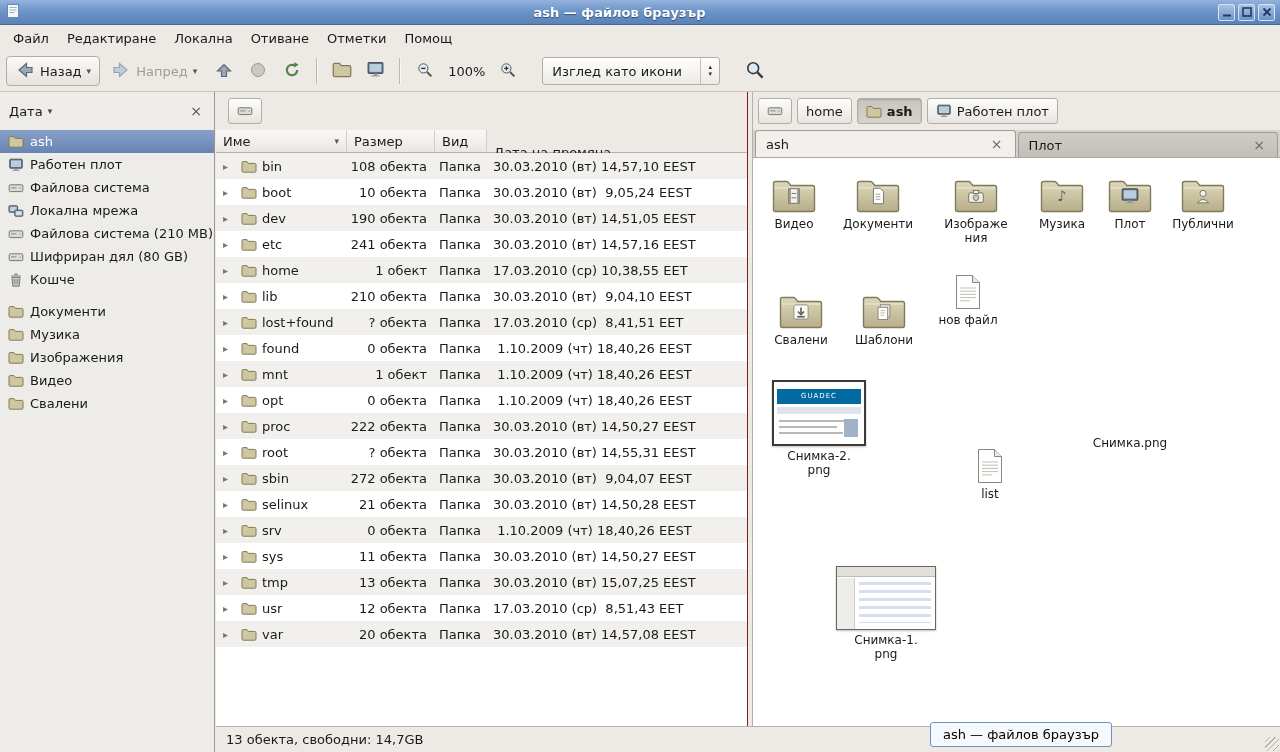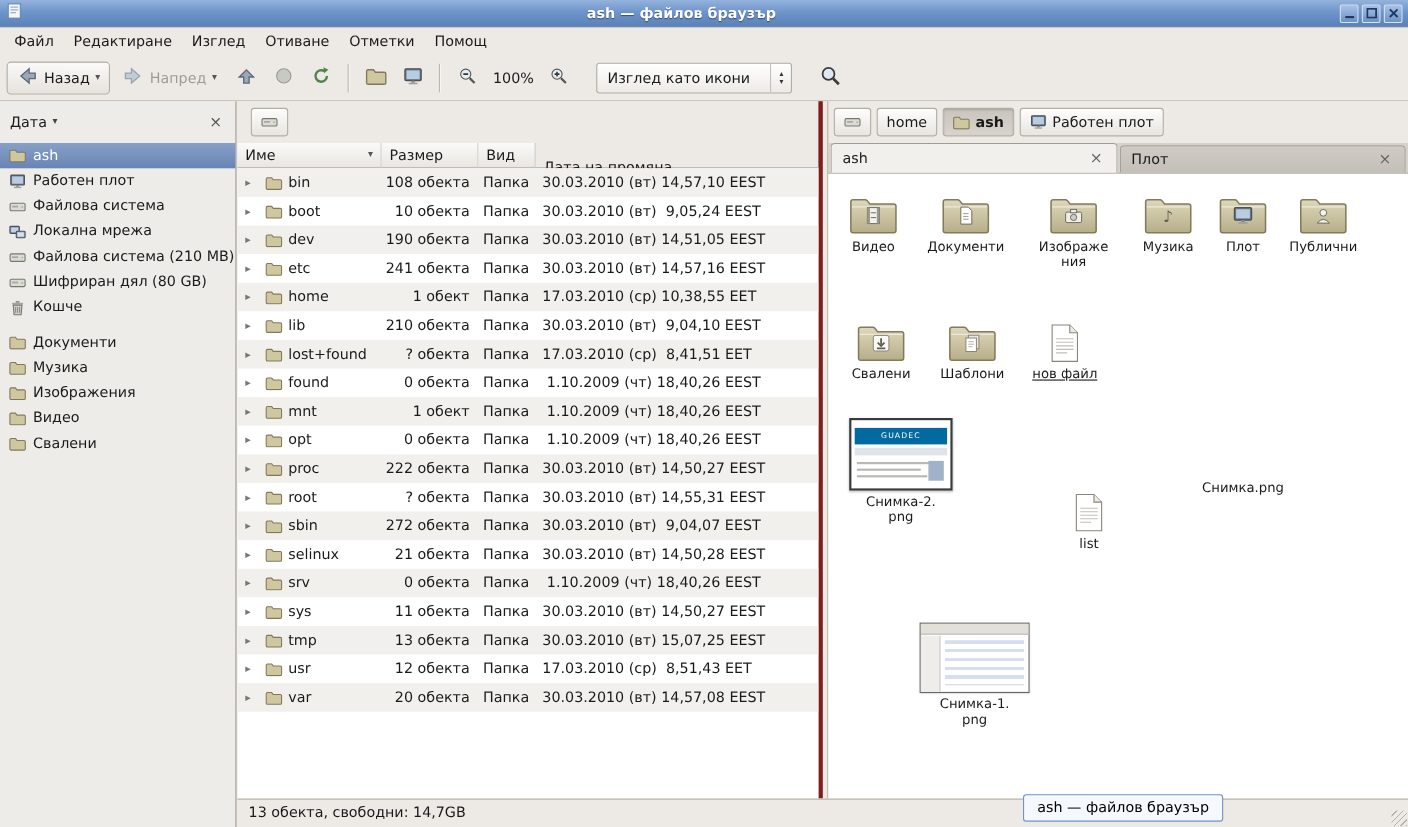--- a/index.html
+++ b/index.html
@@ -34,21 +34,21 @@
   .dd-arrow { font-size:9px; color:#555; }
   .tb-sep { width:2px; height:26px; border-left:1px solid #bcb7b0; border-right:1px solid #f8f6f3; margin:0 6px; }
   .zoom-label { margin:0 5px; }
   .combo { height:28px; width:178px; border:1px solid #b2ada5; border-radius:3px;
     background:linear-gradient(180deg,#ffffff,#eceae6); display:flex; align-items:center; padding-left:9px; margin:0 16px; }
   .combo-spin { margin-left:auto; height:100%; width:19px; border-left:1px solid #c5c1ba;
     display:flex; flex-direction:column; align-items:center; justify-content:center; font-size:7px; line-height:7px; color:#333; }
 
   
   .sidebar { position:absolute; top:92px; left:0; bottom:0; width:215px; background:#EDECE8; border-right:1px solid #9d988f; }
-  .middle  { position:absolute; top:92px; left:216px; width:532px; bottom:26px; background:#EDEAE6; border-right:4px solid #7f1d1d; display:flex; flex-direction:column; }
+  .middle  { position:absolute; top:92px; left:216px; width:532px; bottom:26px; background:#EDEAE6; border-right:1px solid #7f1d1d; display:flex; flex-direction:column; }
   .rightpane { position:absolute; top:92px; left:752px; right:0; bottom:26px; background:#EDEAE6; border-left:1px solid #b5b0a8; display:flex; flex-direction:column; }
 
   
   .sidebar-header { height:38px; display:flex; align-items:center; padding:0 9px; gap:5px; }
   .sh-arrow { font-size:9px; color:#444; }
   .sh-close { margin-left:auto; color:#555; font-size:14px; padding:0 3px; }
   .side-item { height:23px; display:flex; align-items:center; gap:6px; padding-left:8px; }
   .side-item.selected { background:linear-gradient(180deg,#87a0c8,#6884b4); color:#fff; }
   .side-sep { height:9px; }
   .si-icon { width:16px; height:16px; display:inline-flex; align-items:center; justify-content:center; }
@@ -151,21 +151,21 @@
           <svg width="10" height="10">
             <path d="M1.5 1.5 L8.5 8.5 M8.5 1.5 L1.5 8.5" stroke="#1e3a66" stroke-width="1.8"></path>
           </svg>
         </span>
     </span>
   </div>
 
   <div class="menubar" id="menubar">
       <div class="menu-item">Файл</div>
       <div class="menu-item">Редактиране</div>
-      <div class="menu-item">Изглед</div>
+      <div class="menu-item">Локална</div>
       <div class="menu-item">Отиване</div>
       <div class="menu-item">Отметки</div>
       <div class="menu-item">Помощ</div>
     </div>
 
   <div class="toolbar">
     <button class="tb-btn raised">
       <span><svg width="20" height="20" viewBox="0 0 20 20">
             <path d="M11.5 3.5 L4 10 L11.5 16.5 V12.5 H17 V7.5 H11.5 Z" fill="#9aa8b8" stroke="#5c6878" stroke-width="1.2"></path>
           </svg></span>
@@ -834,21 +834,21 @@
               </defs>
               <path d="M2.5 33.5 V7.5 Q2.5 5.5 4.5 5.5 L15.5 5.5 Q16.6 5.5 17.3 6.4 L19.8 9.5 L41.5 9.5 Q43.5 9.5 43.5 11.5 V33.5 Q43.5 35.5 41.5 35.5 L4.5 35.5 Q2.5 35.5 2.5 33.5 Z" fill="url(#fgr)" stroke="#827a5c" stroke-width="1.4"></path>
               <path d="M3.5 12 L42.5 12" stroke="#f4f0e0" stroke-width="1.2" opacity="0.8"></path>
             </svg><span class="emblem"><svg viewBox="0 0 22 22">
                 <rect x="7" y="3" width="10.5" height="13.5" fill="#e9e7e0" stroke="#8a867c"></rect>
                 <rect x="4.5" y="5.8" width="10.5" height="13.5" fill="#fff" stroke="#8a867c"></rect>
                 <path d="M7 9.5 h5.5 M7 12 h5.5 M7 14.5 h4" stroke="#b5b3aa"></path>
               </svg></span></div>
           <div class="icon-label">Шаблони</div>
         </div>
-        <div class="icon-item" style="left: 169px; top: 136px; text-decoration: underline;">
+        <div class="icon-item" style="left: 169px; top: 116px;">
           <div class="fi paper"><svg width="28" height="36" viewBox="0 0 28 36">
               <path d="M2.5 1.5 H18.5 L25.5 8.5 V34.5 H2.5 Z" fill="#fff" stroke="#8a867c"></path>
               <path d="M18.5 1.5 V8.5 H25.5" fill="#eceae4" stroke="#8a867c"></path>
               <path d="M6 14 h16 M6 17.2 h16 M6 20.4 h16 M6 23.6 h16 M6 26.8 h10" stroke="#c0beb6"></path>
             </svg></div>
           <div class="icon-label">нов файл</div>
         </div>
         <div class="icon-item wrap" style="left: 20px; top: 222px;">
           <div class="thumb thumb-web">
             <div class="tw-head">GUADEC</div>

